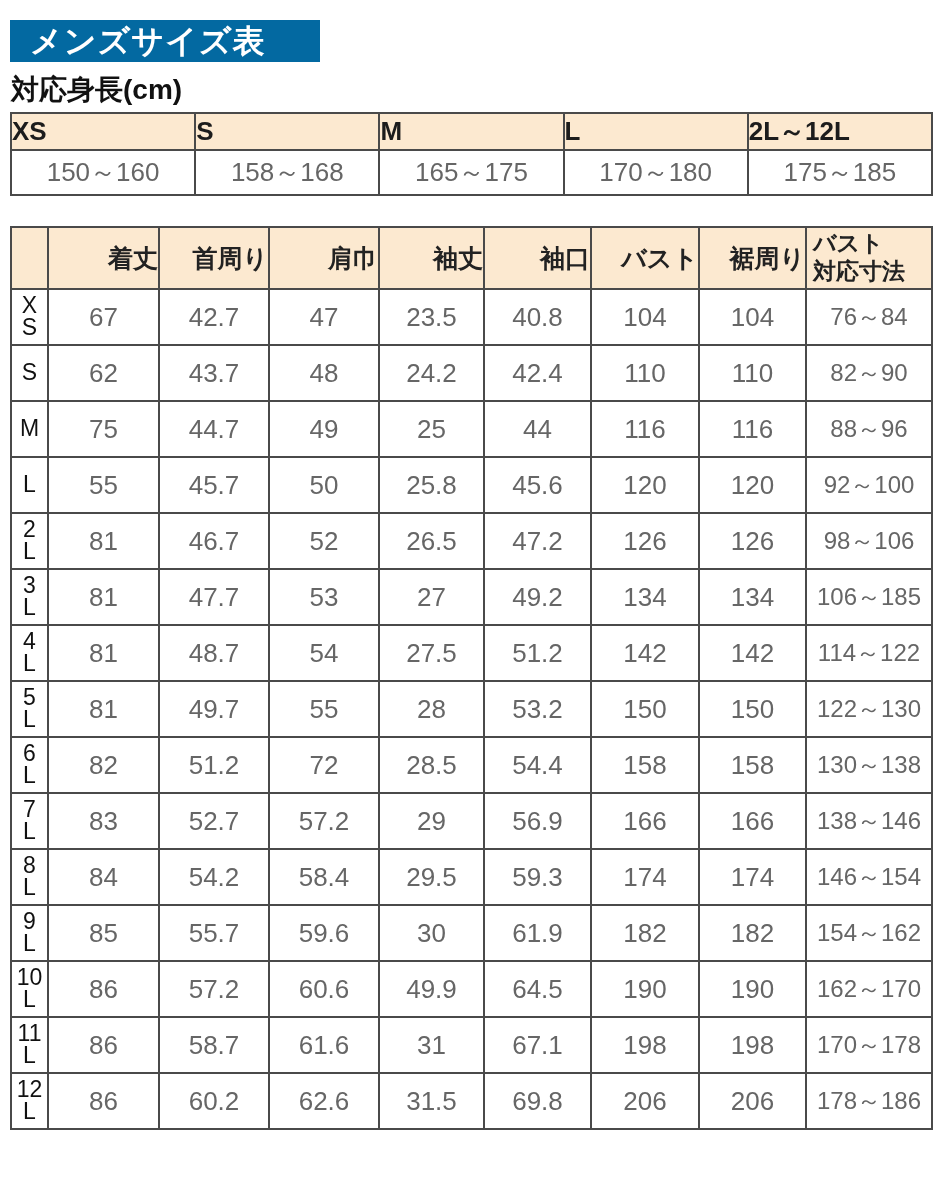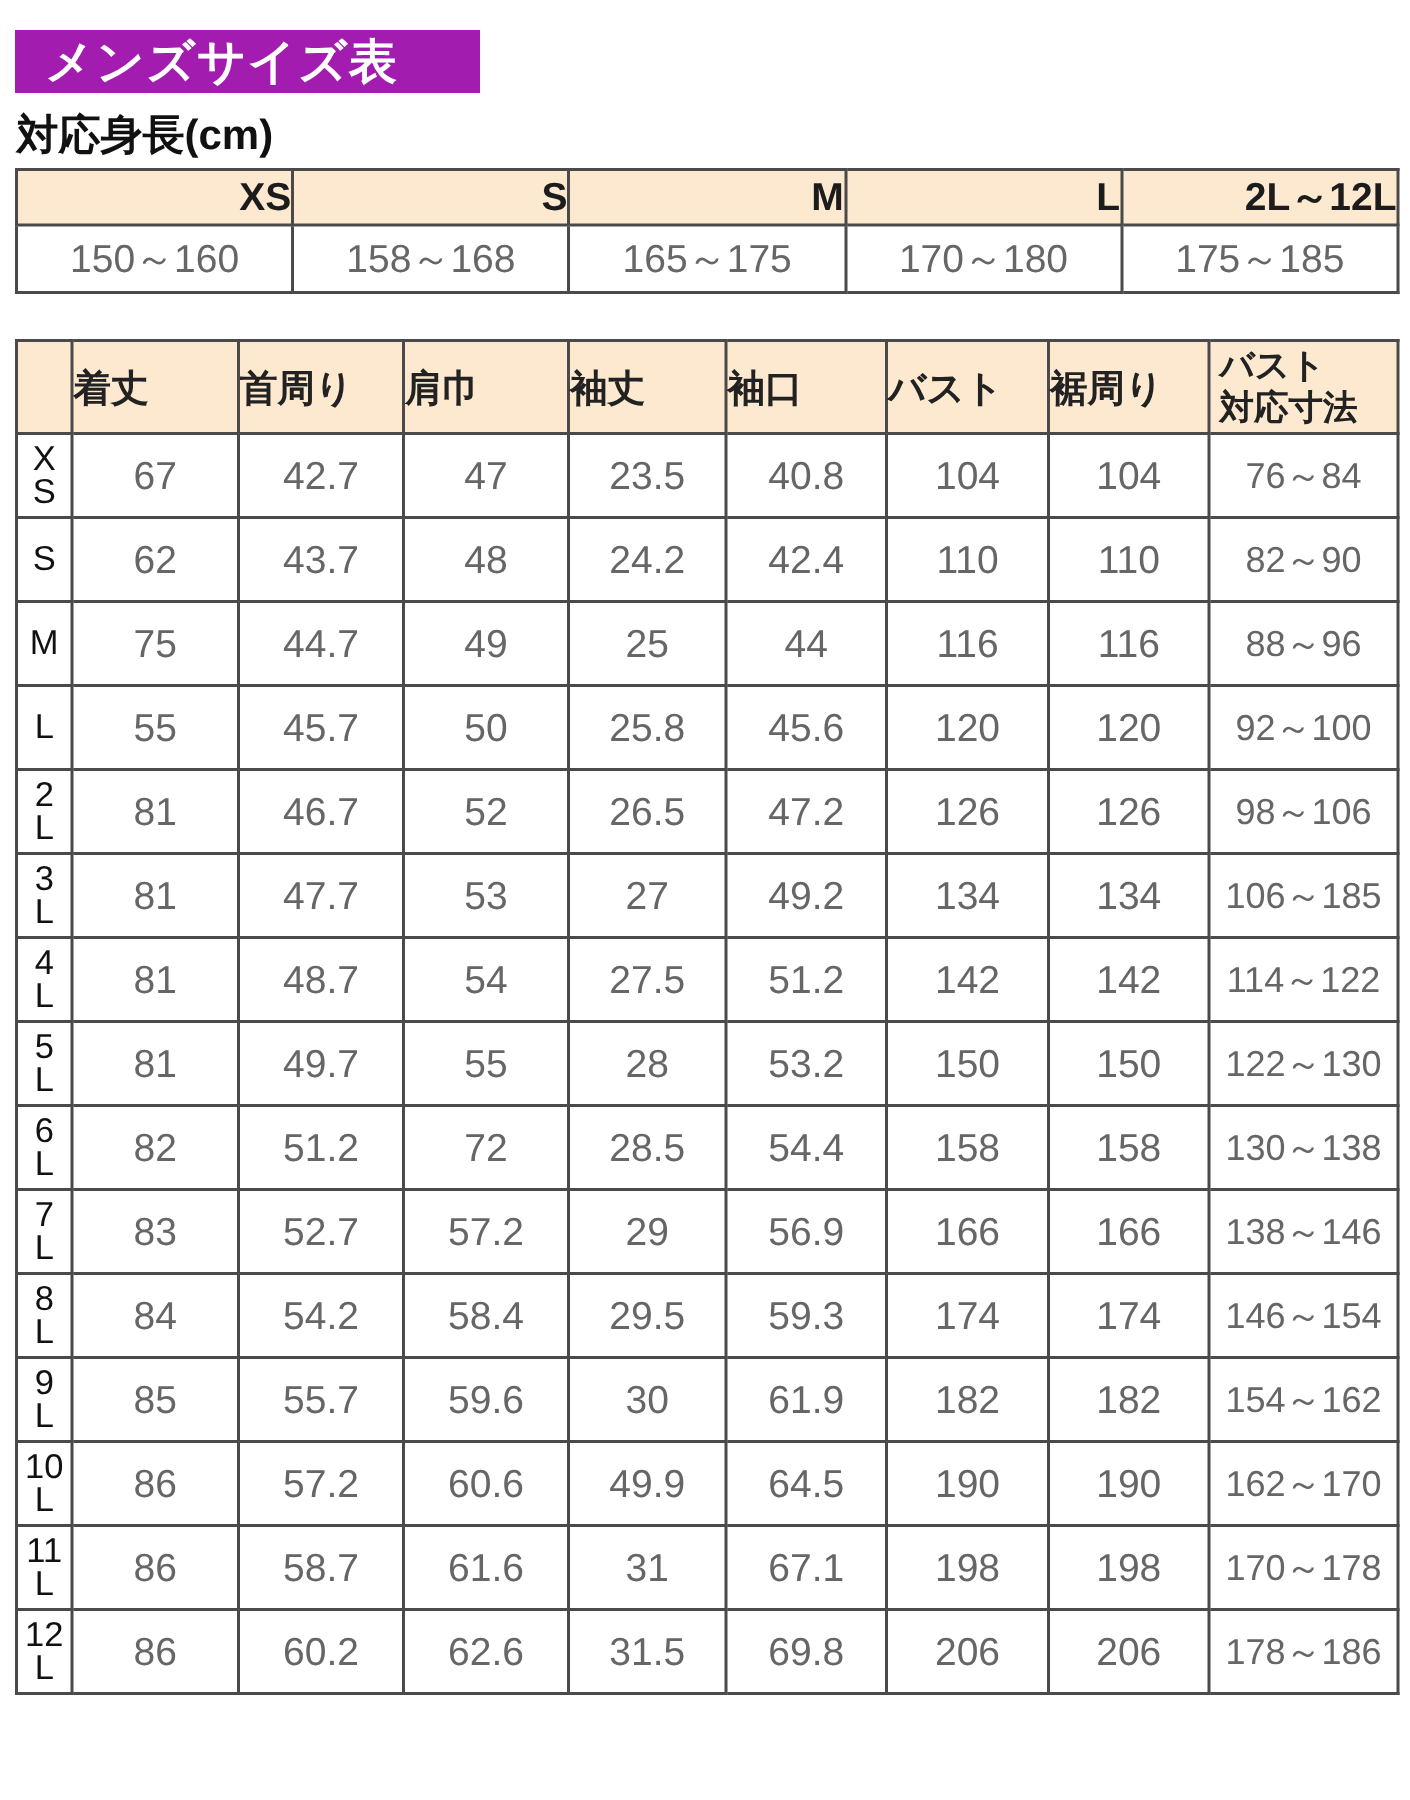--- a/index.html
+++ b/index.html
@@ -2,45 +2,45 @@
 <html><head>
 <meta charset="utf-8">
 <style>
   html,body{margin:0;padding:0;background:#ffffff;}
   .page{
     position:relative;width:940px;height:1200px;background:#ffffff;overflow:hidden;
     font-family:"Liberation Sans","DejaVu Sans",sans-serif;
   }
   .banner{
     position:absolute;left:10px;top:20px;width:310px;height:42px;
-    background:#a21caf;color:#ffffff;font-size:32px;font-weight:bold;
+    background:#0369a1;color:#ffffff;font-size:32px;font-weight:bold;
     line-height:42px;padding-left:20px;box-sizing:border-box;letter-spacing:1px;
     white-space:nowrap;
   }
   .height-label{
     position:absolute;left:11px;top:71px;font-size:28px;font-weight:bold;color:#111111;
     white-space:nowrap;
   }
   table{border-collapse:collapse;}
   th,td{border:2px solid #4a4a4a;box-sizing:border-box;}
   
   .t1{position:absolute;left:10px;top:112px;width:923px;table-layout:fixed;}
   .t1 th{
     background:#fce9d0;height:32px;font-size:26px;font-weight:600;color:#1c1c1c;
-    text-align:right;padding:0;
+    text-align:left;padding:0;
   }
   .t1 td{
     background:#ffffff;height:41px;font-size:26px;font-weight:400;color:#666666;
     text-align:center;padding:4px;
   }
   
   .t2{position:absolute;left:10px;top:226px;width:923px;table-layout:fixed;}
   .t2 thead th{
     background:#fce9d0;height:62px;font-size:25px;font-weight:700;color:#222222;
-    text-align:left;padding:0;
+    text-align:right;padding:0;
   }
   .t2 thead th.bust{
     text-align:left;padding-left:6px;font-size:23px;line-height:1.2;white-space:pre-line;
   }
   .t2 tbody th.size{
     background:#ffffff;font-weight:400;font-size:23px;color:#111111;
     line-height:0.95;white-space:pre-line;text-align:center;padding:0;
   }
   .t2 tbody td{
     background:#ffffff;height:56px;text-align:center;font-size:26px;color:#666666;padding:0;

